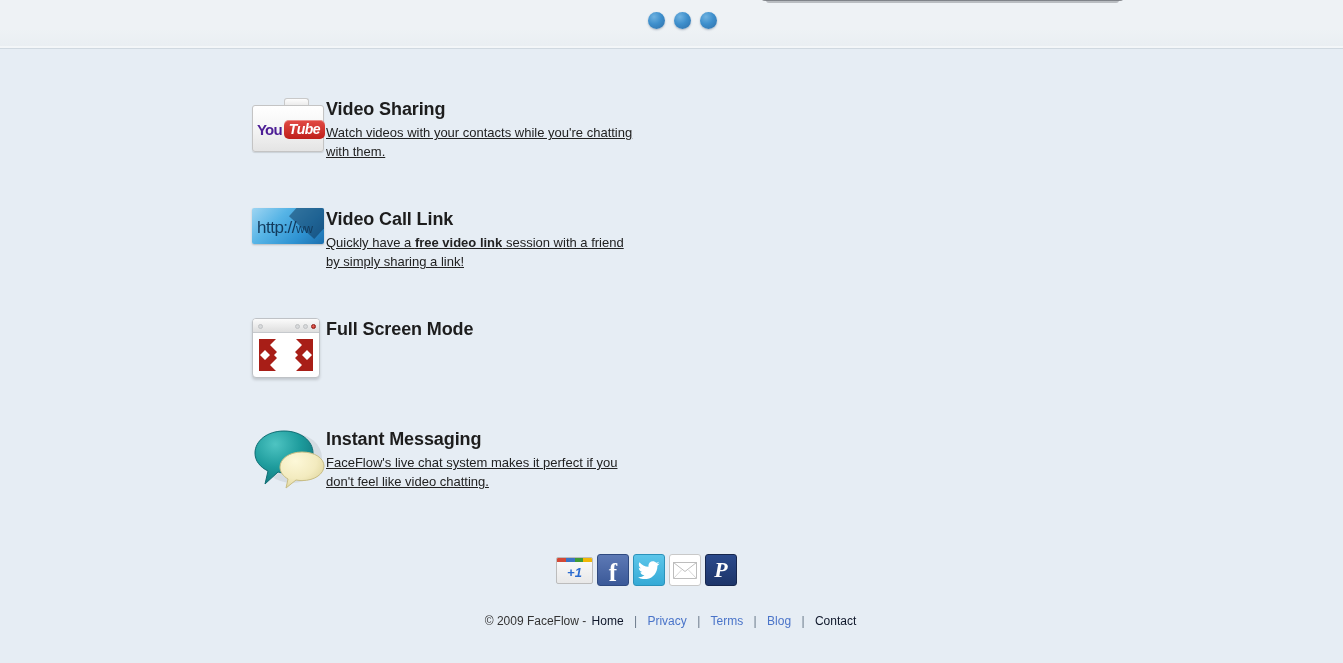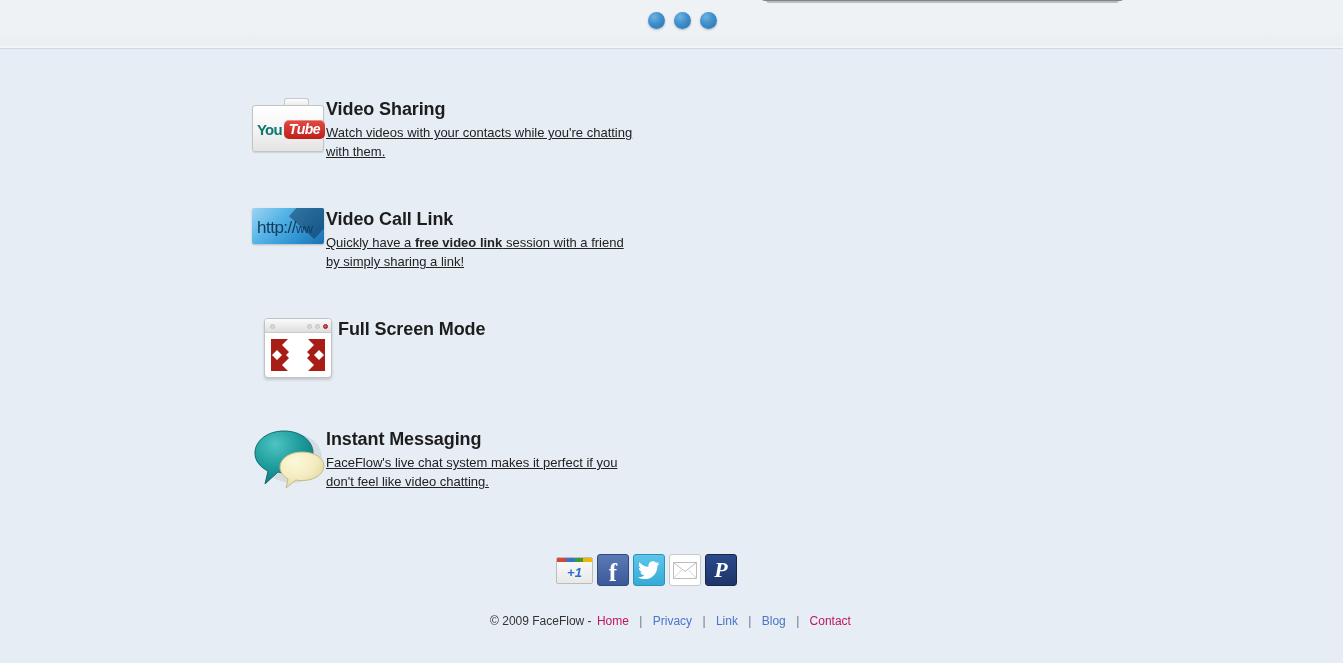--- a/index.html
+++ b/index.html
@@ -137,21 +137,21 @@
     border: 1px solid #c4c4c4;
     border-radius: 3px;
     box-sizing: border-box;
     box-shadow: 0 1px 1px rgba(0,0,0,0.12);
   }
   .yt-logo {
     position: absolute; left: 5px; top: 22px;
     display: flex; align-items: center;
   }
   .yt-you {
-    font-size: 15px; font-weight: bold; color: #0f766e;
+    font-size: 15px; font-weight: bold; color: #4c1d95;
     font-family: "Liberation Sans", sans-serif;
     letter-spacing: -0.8px;
   }
   .yt-tube {
     margin-left: 2px;
     background: linear-gradient(to bottom,#e24b45,#bf1f1a);
     color: #ffffff;
     font-size: 14px; font-weight: bold;
     padding: 1px 5px 2px 5px;
     border-radius: 5px;
@@ -303,21 +303,21 @@
     left: 0;
     top: 614px;
     width: 1343px;
     text-align: center;
     font-size: 12px;
     color: #3a3a3a;
   }
   .footer .copy { color:#333; }
   .footer a { text-decoration: none; margin: 0 2px; }
   .footer .sep { color:#6b7a8a; margin: 0 5px; }
-  .link-visited { color: #be185d; }
+  .link-visited { color: #0f172a; }
   .link-normal  { color: #4a74c9; }
 </style>
 </head>
 <body>
 
 <div class="hero-strip">
   <div class="laptop-edge">
     <div class="lid"></div>
 
     <div class="shadow"></div>
@@ -356,21 +356,21 @@
       <div class="icon-http">
         <span class="txt"><span>http://</span><small>ww</small></span>
       </div>
     </div>
     <div class="feature-text">
       <h3 class="feature-title">Video Call Link</h3>
       <p class="feature-desc"><span>Quickly have a </span><b>free video link</b><span> session with a friend by simply sharing a link!</span></p>
     </div>
   </div>
 
-  <div class="feature" style="left:264px; top:269px;">
+  <div class="feature" style="left:252px; top:269px;">
     <div class="feature-icon">
       <div class="icon-fullscreen">
         <div class="titlebar">
           <span class="tb-dot l"></span>
           <span class="tb-dot r1"></span>
           <span class="tb-dot r2"></span>
           <span class="tb-dot red"></span>
         </div>
         <svg class="arrow-svg" viewBox="0 0 66 44">
           <g fill="#a81e17">
@@ -453,18 +453,18 @@
     <span class="glyph-p">P</span>
   </div>
 </div>
 
 <div class="footer">
   <span class="copy">© 2009 FaceFlow -</span>
   <a class="link-visited" href="#">Home</a>
   <span class="sep">|</span>
   <a class="link-normal" href="#">Privacy</a>
   <span class="sep">|</span>
-  <a class="link-normal" href="#">Link</a>
+  <a class="link-normal" href="#">Terms</a>
   <span class="sep">|</span>
   <a class="link-normal" href="#">Blog</a>
   <span class="sep">|</span>
   <a class="link-visited" href="#">Contact</a>
 </div>
 
 </body></html>

